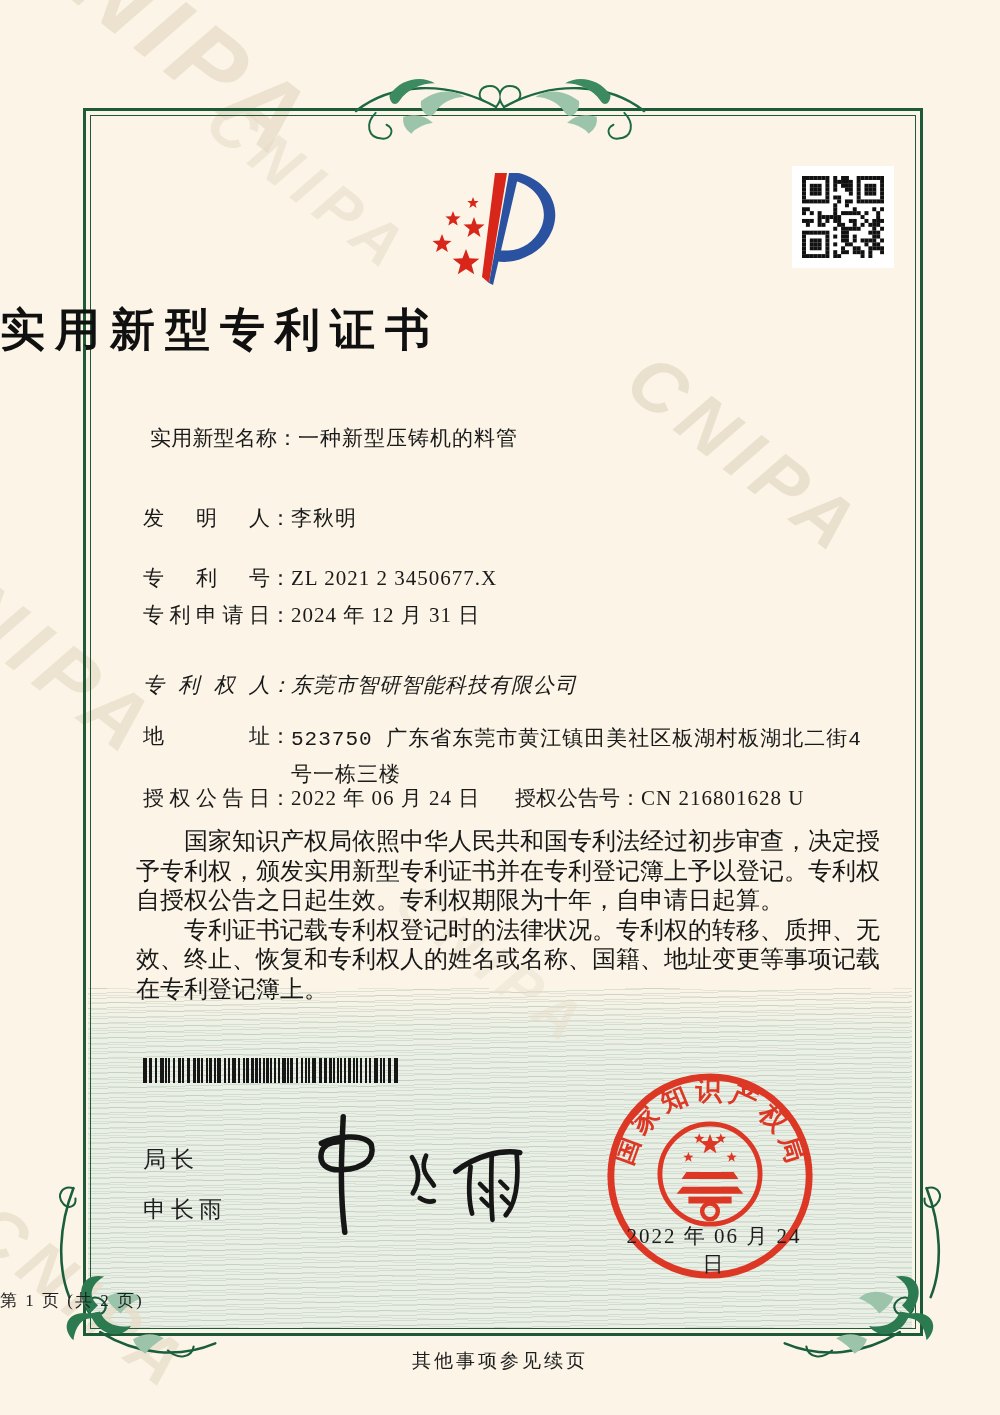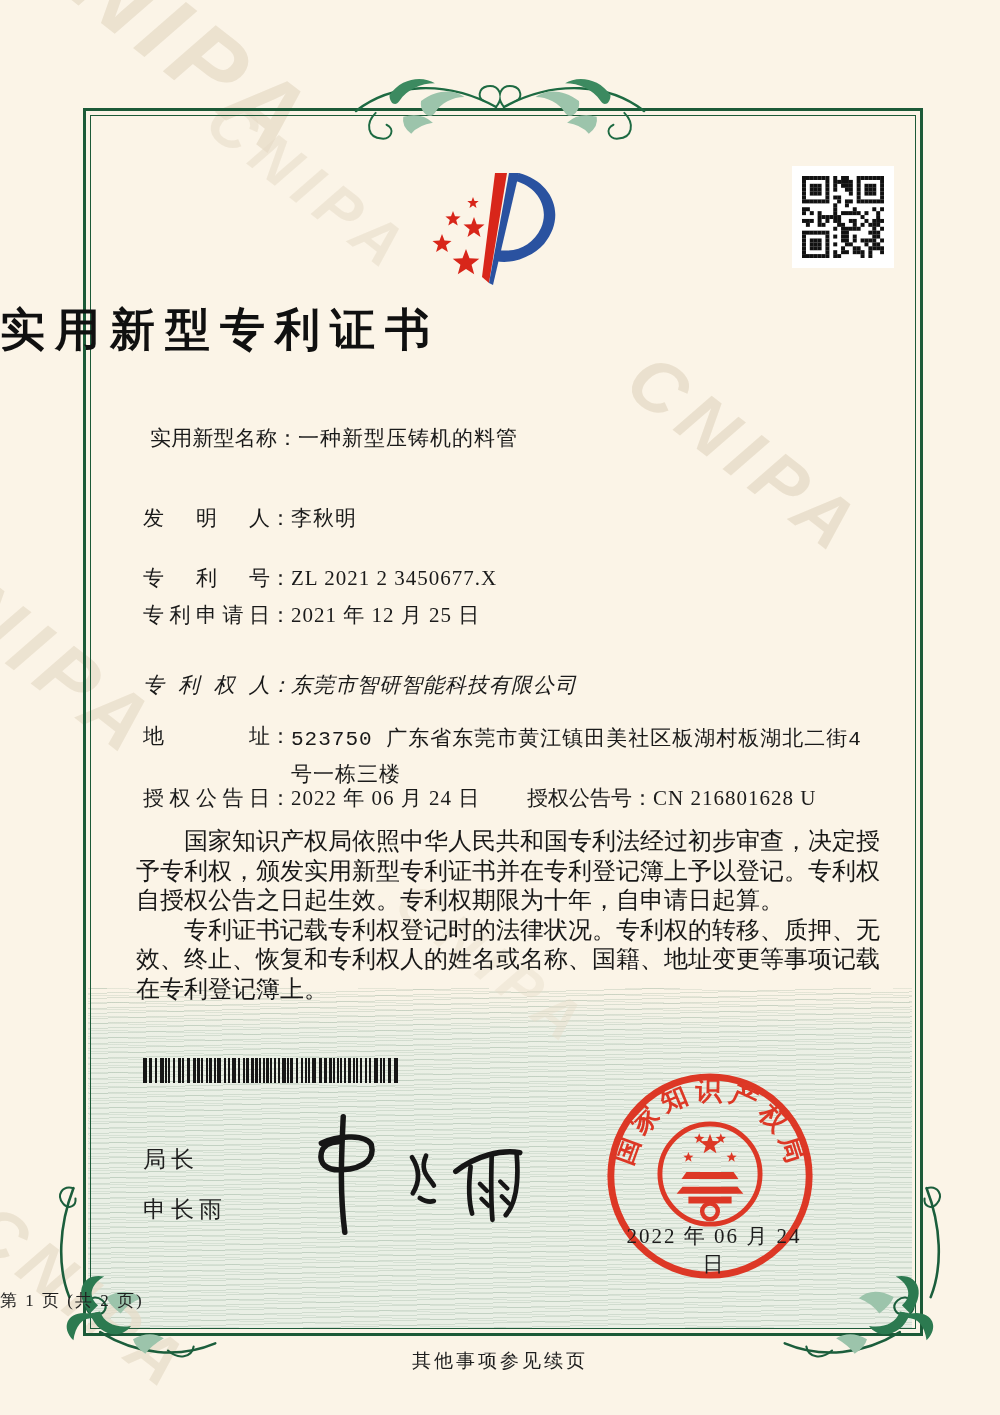--- a/index.html
+++ b/index.html
@@ -38,21 +38,21 @@
   .qr-patch svg{ position:absolute; left:10px; top:10px; }
   .logo{ position:absolute; left:425px; top:168px; }
   .title{
     position:absolute; left:0; right:0; top:300px; text-align:left;
     font-size:45px; font-weight:bold; letter-spacing:10px; color:#101010;
   }
   .frow{ position:absolute; left:143px; font-size:21px; color:#1a1a1a; white-space:nowrap; }
   .flabel{ display:inline-block; width:127px; text-align:justify; text-align-last:justify; vertical-align:top; }
   .fvalue{ letter-spacing:1px; }
   .fvalue.addr{ display:inline-block; width:578px; white-space:normal; line-height:36px; vertical-align:top;font-family:Liberation Mono, monospace; }
-  .frow2col .col2{ position:absolute; left:384px; top:0; white-space:nowrap; }
+  .frow2col .col2{ position:absolute; left:372px; top:0; white-space:nowrap; }
   .paras{ position:absolute; left:136px; width:748px; top:827px; font-size:24px; line-height:29.5px; color:#181818; }
   .paras p{ margin:0; text-indent:2em; }
   .barcode{ position:absolute; left:143px; top:1058px; z-index:6; }
   .signer-role{ position:absolute; left:143px; top:1144px; font-size:23px; letter-spacing:5px; z-index:6; }
   .signer-name{ position:absolute; left:143px; top:1194px; font-size:23px; letter-spacing:5px; z-index:6; }
   .signature{ position:absolute; left:292px; top:1112px; z-index:6; }
   .seal{ position:absolute; left:602px; top:1068px; z-index:6; opacity:.93; }
   .seal-date{
     position:absolute; left:616px; top:1222px; width:196px; text-align:center;
     font-size:21px; letter-spacing:2px; color:#1c1c1c; z-index:7;
@@ -394,21 +394,21 @@
     <div class="frow" style="top:424px;margin-left:7px;">
       <span class="flabel">实用新型名称</span><span>：</span><span class="fvalue">一种新型压铸机的料管</span>
     </div>
     <div class="frow" style="top:484px;margin-top:20px;">
       <span class="flabel">发明人</span><span>：</span><span class="fvalue">李秋明</span>
     </div>
     <div class="frow" style="top:564px;">
       <span class="flabel">专利号</span><span>：</span><span class="fvalue">ZL 2021 2 3450677.X</span>
     </div>
     <div class="frow" style="top:601px;">
-      <span class="flabel">专利申请日</span><span>：</span><span class="fvalue">2021 年 12 月 25 日</span>
+      <span class="flabel">专利申请日</span><span>：</span><span class="fvalue">2024 年 12 月 31 日</span>
     </div>
     <div class="frow" style="top:671px;font-style:italic;">
       <span class="flabel">专利权人</span><span>：</span><span class="fvalue">东莞市智研智能科技有限公司</span>
     </div>
     <div class="frow" style="top:722px;">
       <span class="flabel">地址</span><span>：</span><span class="fvalue addr">523750 广东省东莞市黄江镇田美社区板湖村板湖北二街4号一栋三楼</span>
     </div>
     <div class="frow frow2col" style="top:784px;">
       <span>
         <span class="flabel">授权公告日</span><span>：</span><span class="fvalue">2022 年 06 月 24 日</span>

